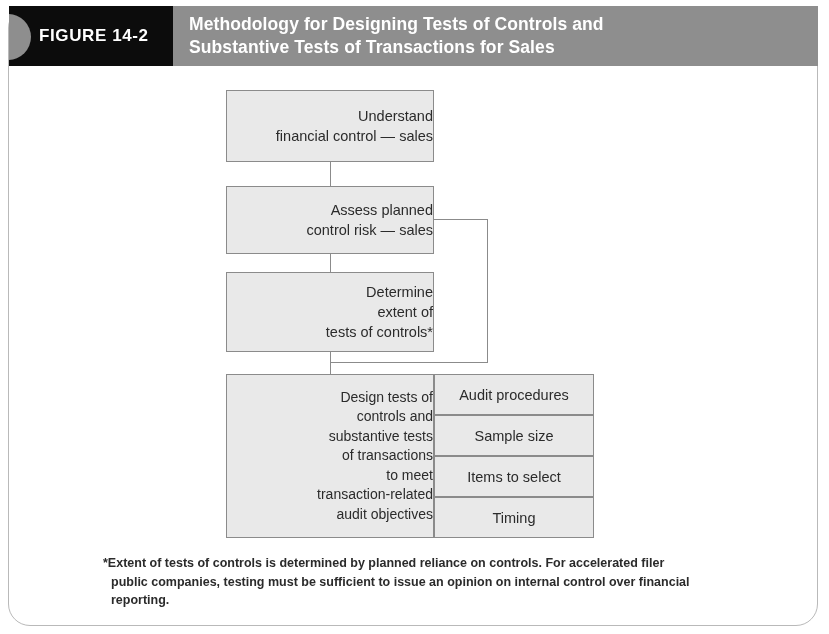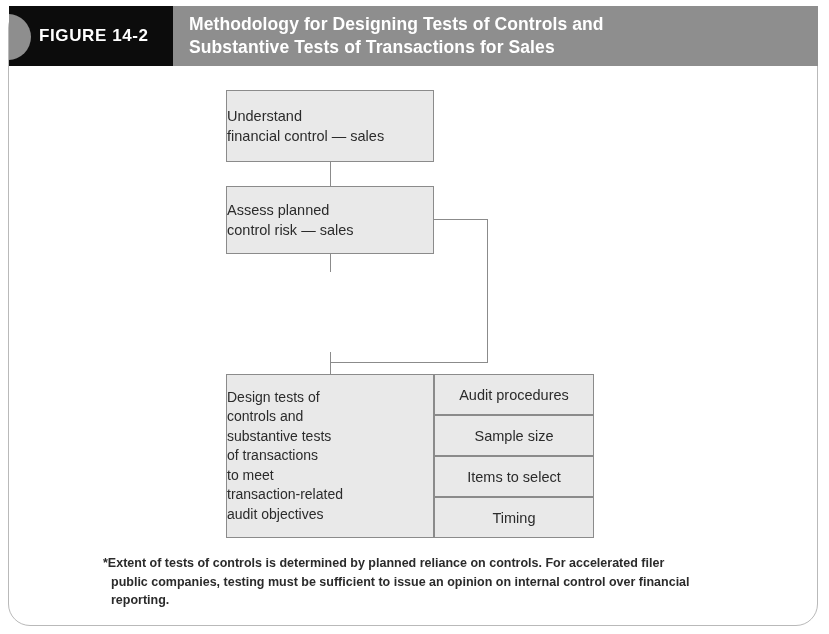--- a/index.html
+++ b/index.html
@@ -49,21 +49,21 @@
     line-height:23px;letter-spacing:0.1px;
   }
   .header-title .tl{display:block;}
 
   
   .flow{position:absolute;left:0;top:0;width:829px;height:634px;}
 
   .fbox{
     position:absolute;box-sizing:border-box;
     background:#e9e9e9;border:1px solid #8b8b8b;
-    display:flex;flex-direction:column;align-items:flex-start;
+    display:flex;flex-direction:column;align-items:flex-end;
     justify-content:center;
     color:#2b2b2b;font-size:14.5px;line-height:20px;text-align:center;
   }
   .fbox .ln{display:block;white-space:nowrap;}
 
   #box-understand{left:226px;top:90px;width:208px;height:72px;}
   #box-assess{left:226px;top:186px;width:208px;height:68px;}
   #box-determine{left:226px;top:272px;width:208px;height:80px;}
 
   
@@ -139,20 +139,25 @@
     <div class="fbox" id="box-understand">
       <span class="ln">Understand</span>
       <span class="ln">financial control — sales</span>
     </div>
 
     <div class="fbox" id="box-assess">
       <span class="ln">Assess planned</span>
       <span class="ln">control risk — sales</span>
     </div>
 
+    <div class="fbox" id="box-determine">
+      <span class="ln">Determine</span>
+      <span class="ln">extent of</span>
+      <span class="ln">tests of controls*</span>
+    </div>
 
     <div class="fbox" id="box-design">
       <span class="ln">Design tests of</span>
       <span class="ln">controls and</span>
       <span class="ln">substantive tests</span>
       <span class="ln">of transactions</span>
       <span class="ln">to meet</span>
       <span class="ln">transaction-related</span>
       <span class="ln">audit objectives</span>
     </div>

